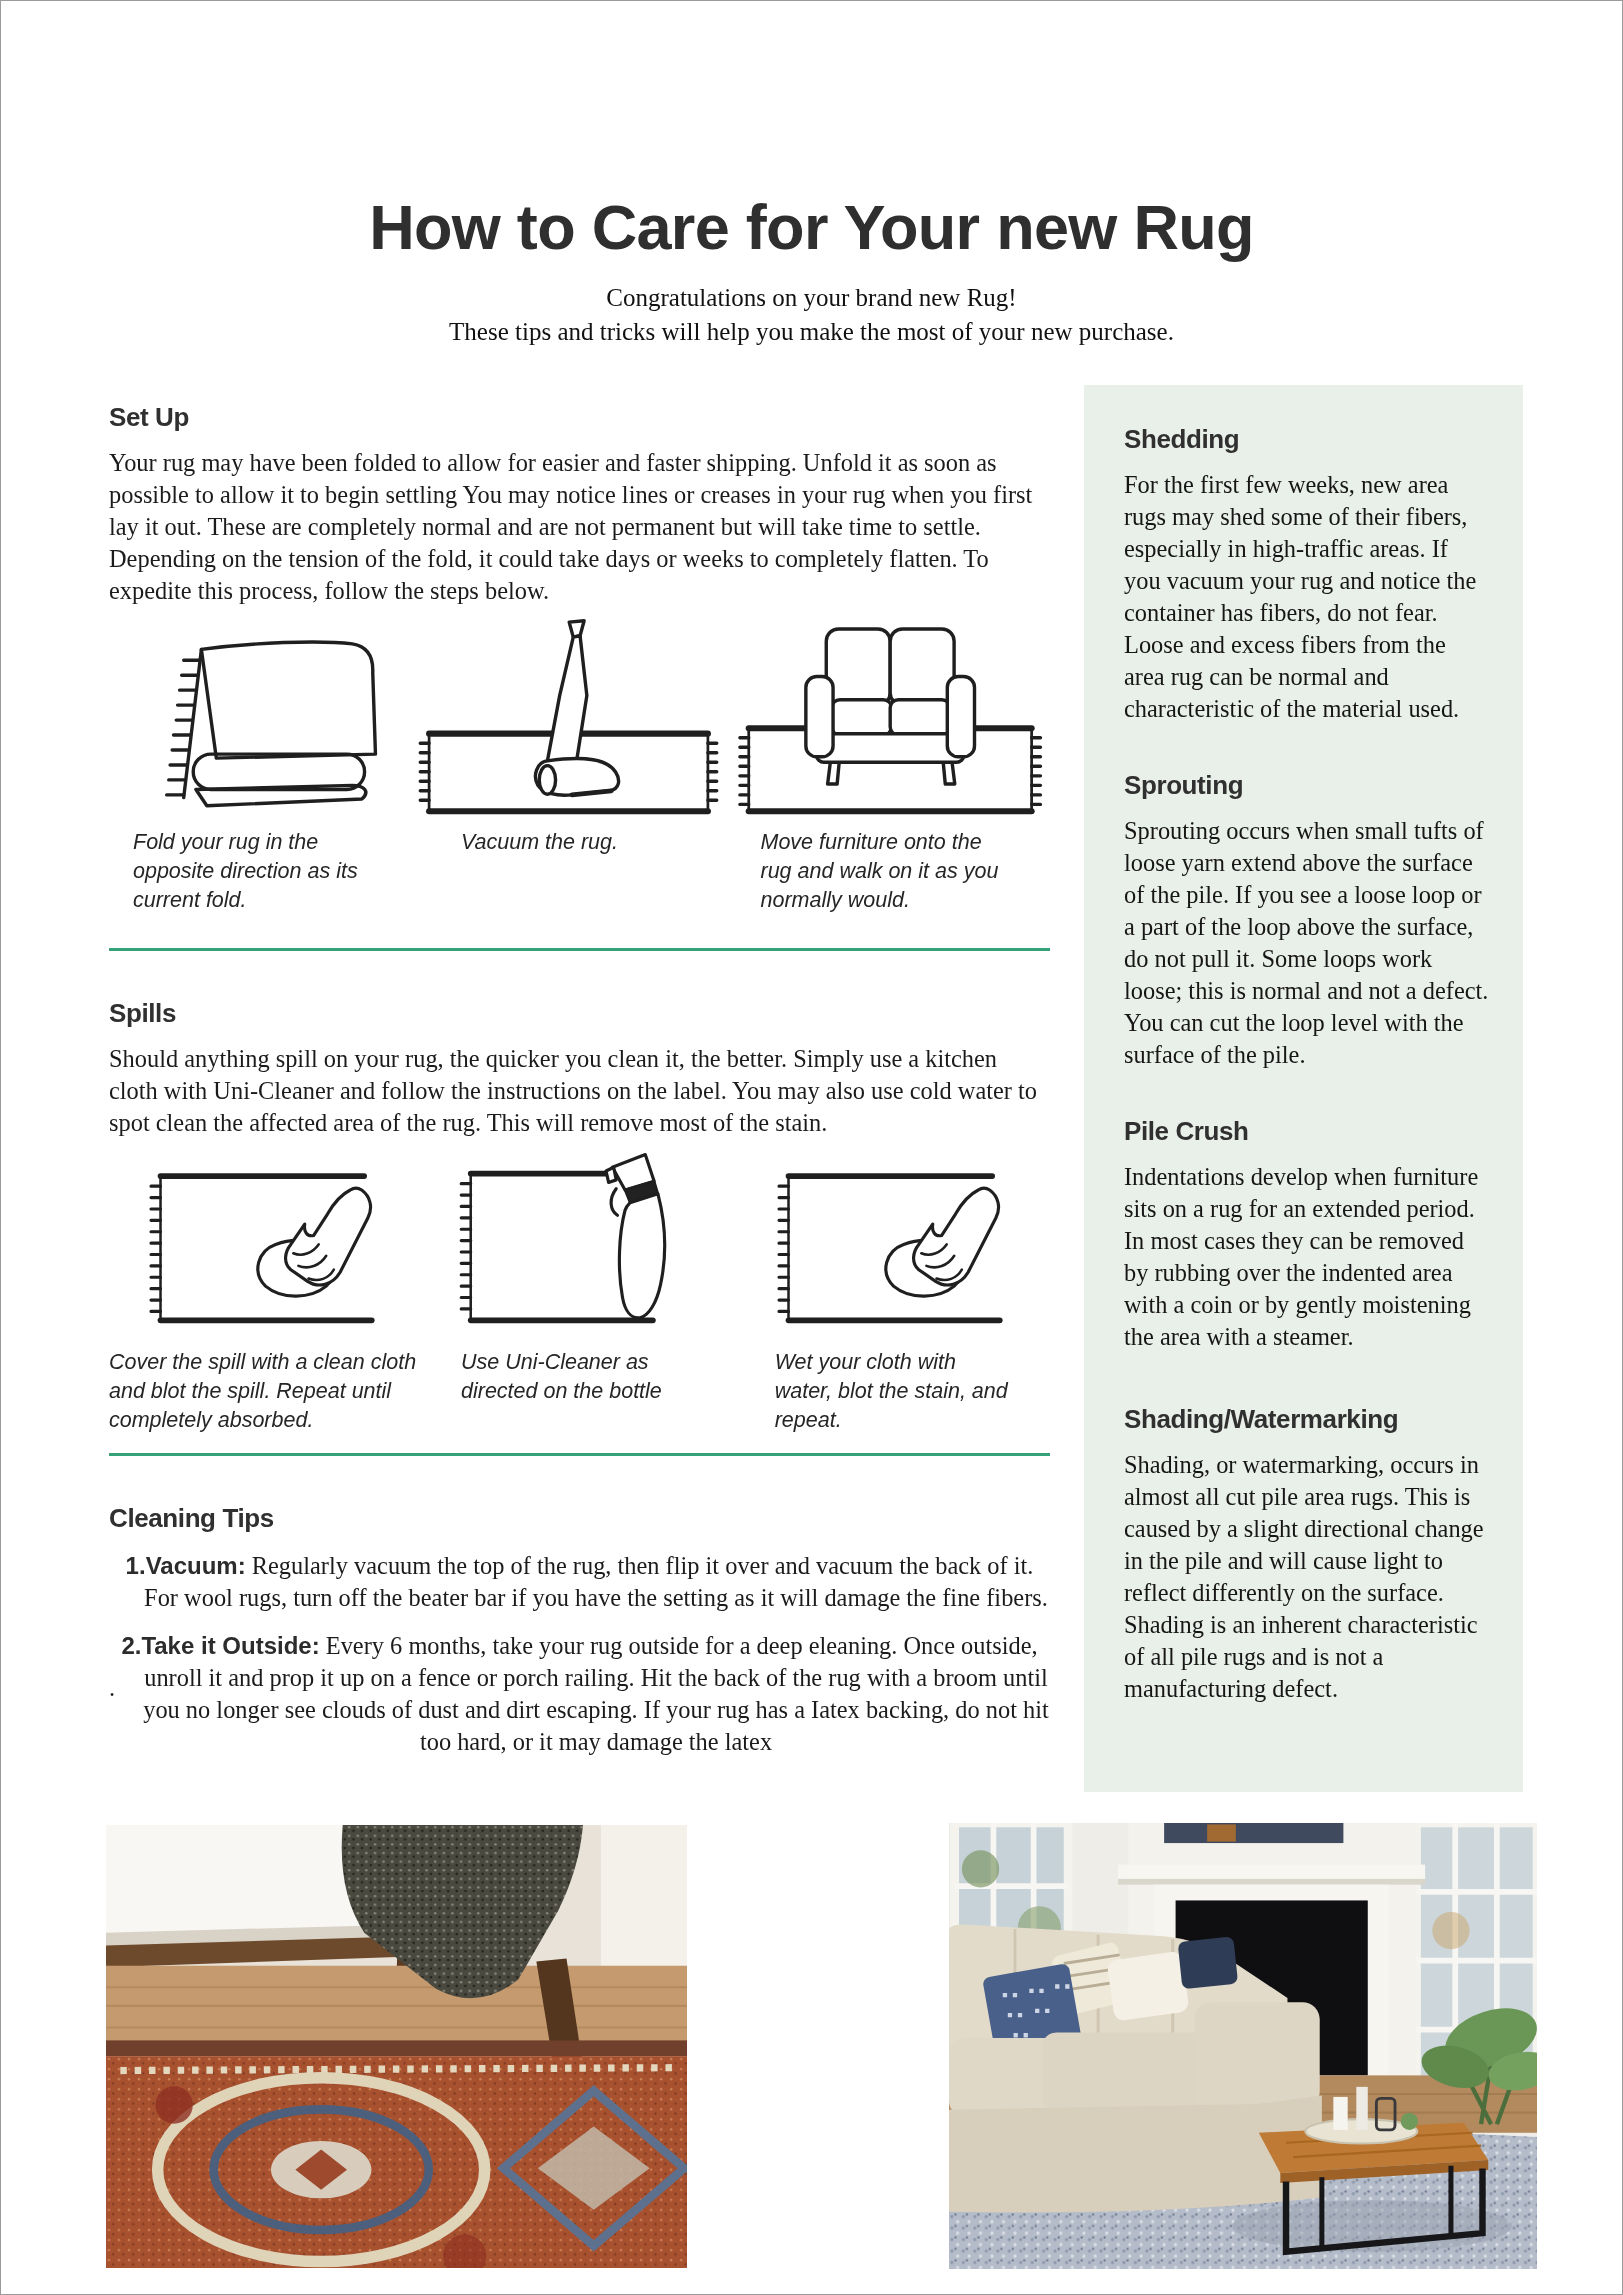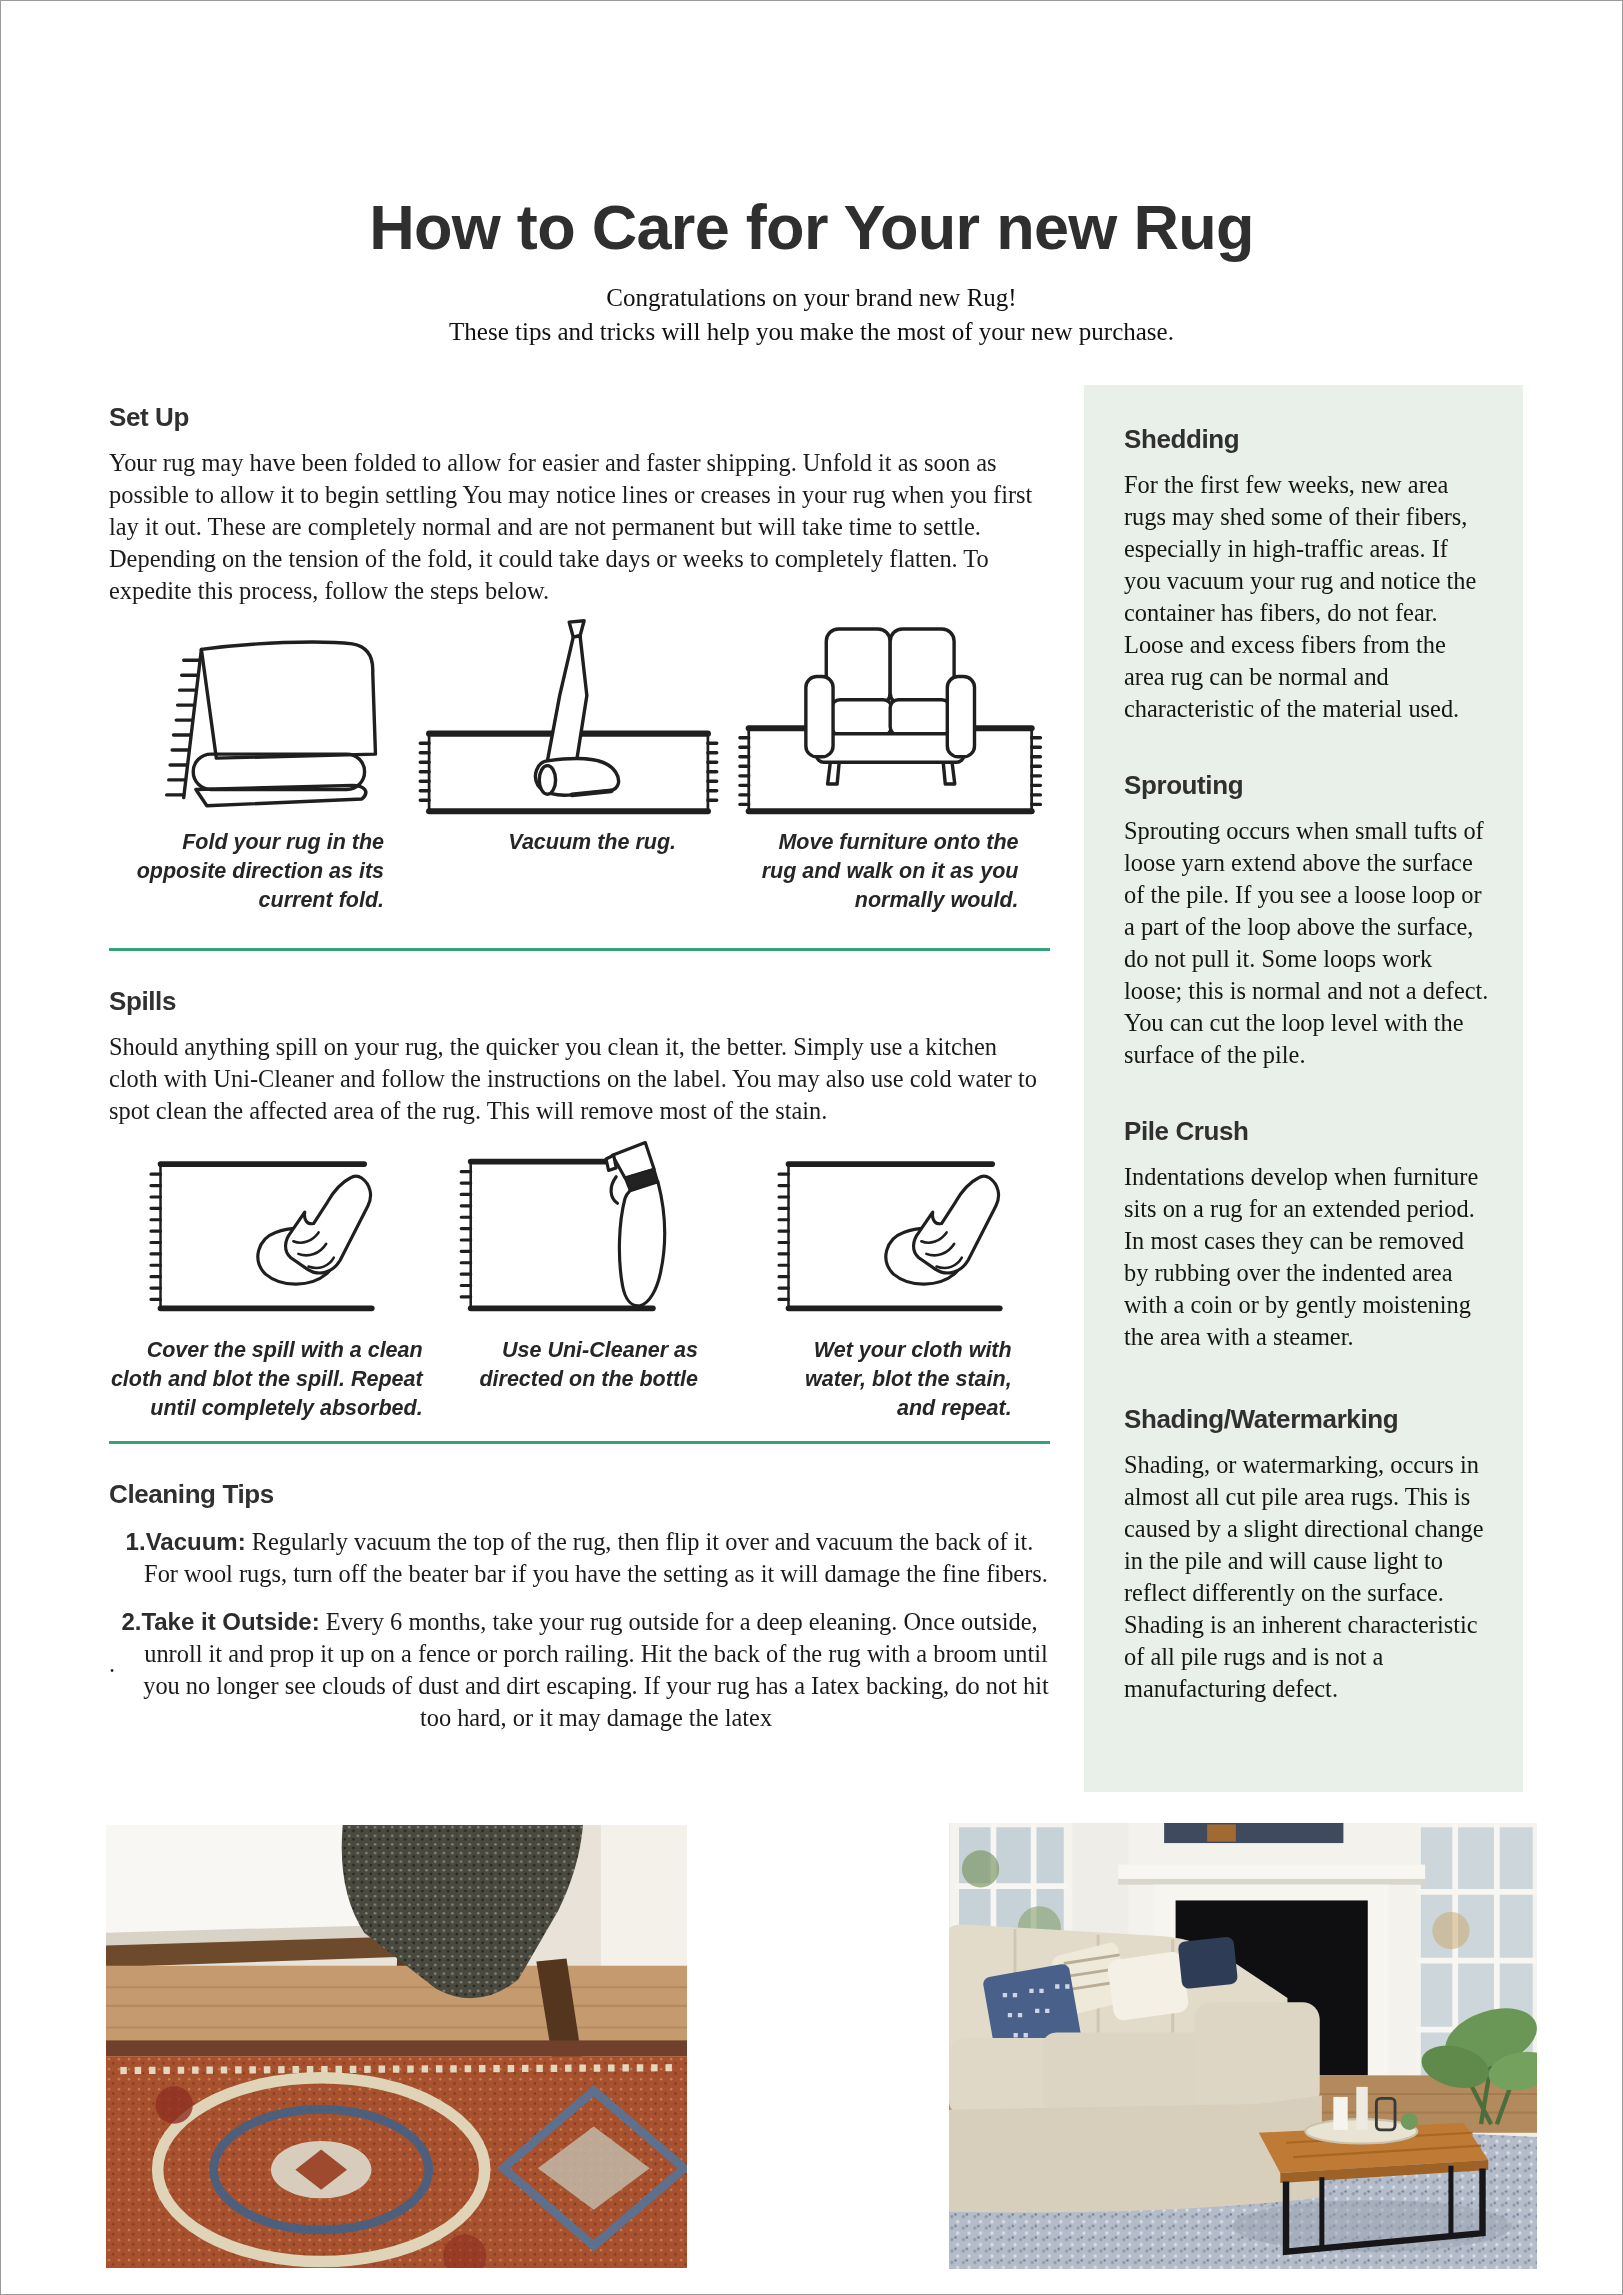--- a/index.html
+++ b/index.html
@@ -12,30 +12,30 @@
          line-height:69px;color:#2f2f2f;margin:0;letter-spacing:-0.7px;}
   .subtitle{font-size:25px;line-height:34px;margin:0;color:#111;}
   .subtitle.first{margin-top:18.7px;}
   
   .sec-h{font-family:"Liberation Sans", sans-serif;font-weight:700;font-size:26px;
          line-height:40px;color:#303030;margin:0;letter-spacing:-0.4px;}
   
   .left-col{position:absolute;left:108px;top:396px;width:941px;}
   .body-text{font-size:24.4px;line-height:32px;margin:10px 0 0;}
   .figrow{display:flex;margin-top:7.2px;}
-  .fig{flex:1;text-align:right;font-weight:bold;}
+  .fig{flex:1;text-align:left;}
   .art{display:flex;align-items:flex-end;justify-content:center;}
   .art-setup{height:204px;}
   .art-spill{height:190px;}
   .art svg{display:block;}
   .caption{font-family:"Liberation Sans", sans-serif;font-style:italic;font-size:21.5px;
            line-height:29px;color:#262626;margin:10px auto 0;}
   .rule{border:0;height:2.9px;background:#35a377;margin:33px 0 0;}
   .rule.second{margin-top:18.7px;}
-  .sec-h.spills,.sec-h.cleaning{margin-top:30px;}
+  .sec-h.spills,.sec-h.cleaning{margin-top:42px;}
   .tips{margin:11.5px 0 0;padding:0;list-style:none;text-align:center;}
   .tip{position:relative;font-size:24.4px;line-height:32px;padding-left:33px;text-indent:-33px;}
   .tip + .tip{margin-top:16px;}
   .tip .num,.tip .label{font-family:"Liberation Sans", sans-serif;font-weight:700;
         font-size:24px;color:#2c2c2c;}
   .stray{position:absolute;left:0;top:42px;text-indent:0;font-size:24.4px;color:#1b1b1b;}
   
   .sidebar{position:absolute;left:1083px;top:384px;width:439px;height:1407px;
            background:#e9efe9;box-sizing:border-box;padding:34px 33px 0 40px;}
   .sb-sec{margin-top:40px;}

